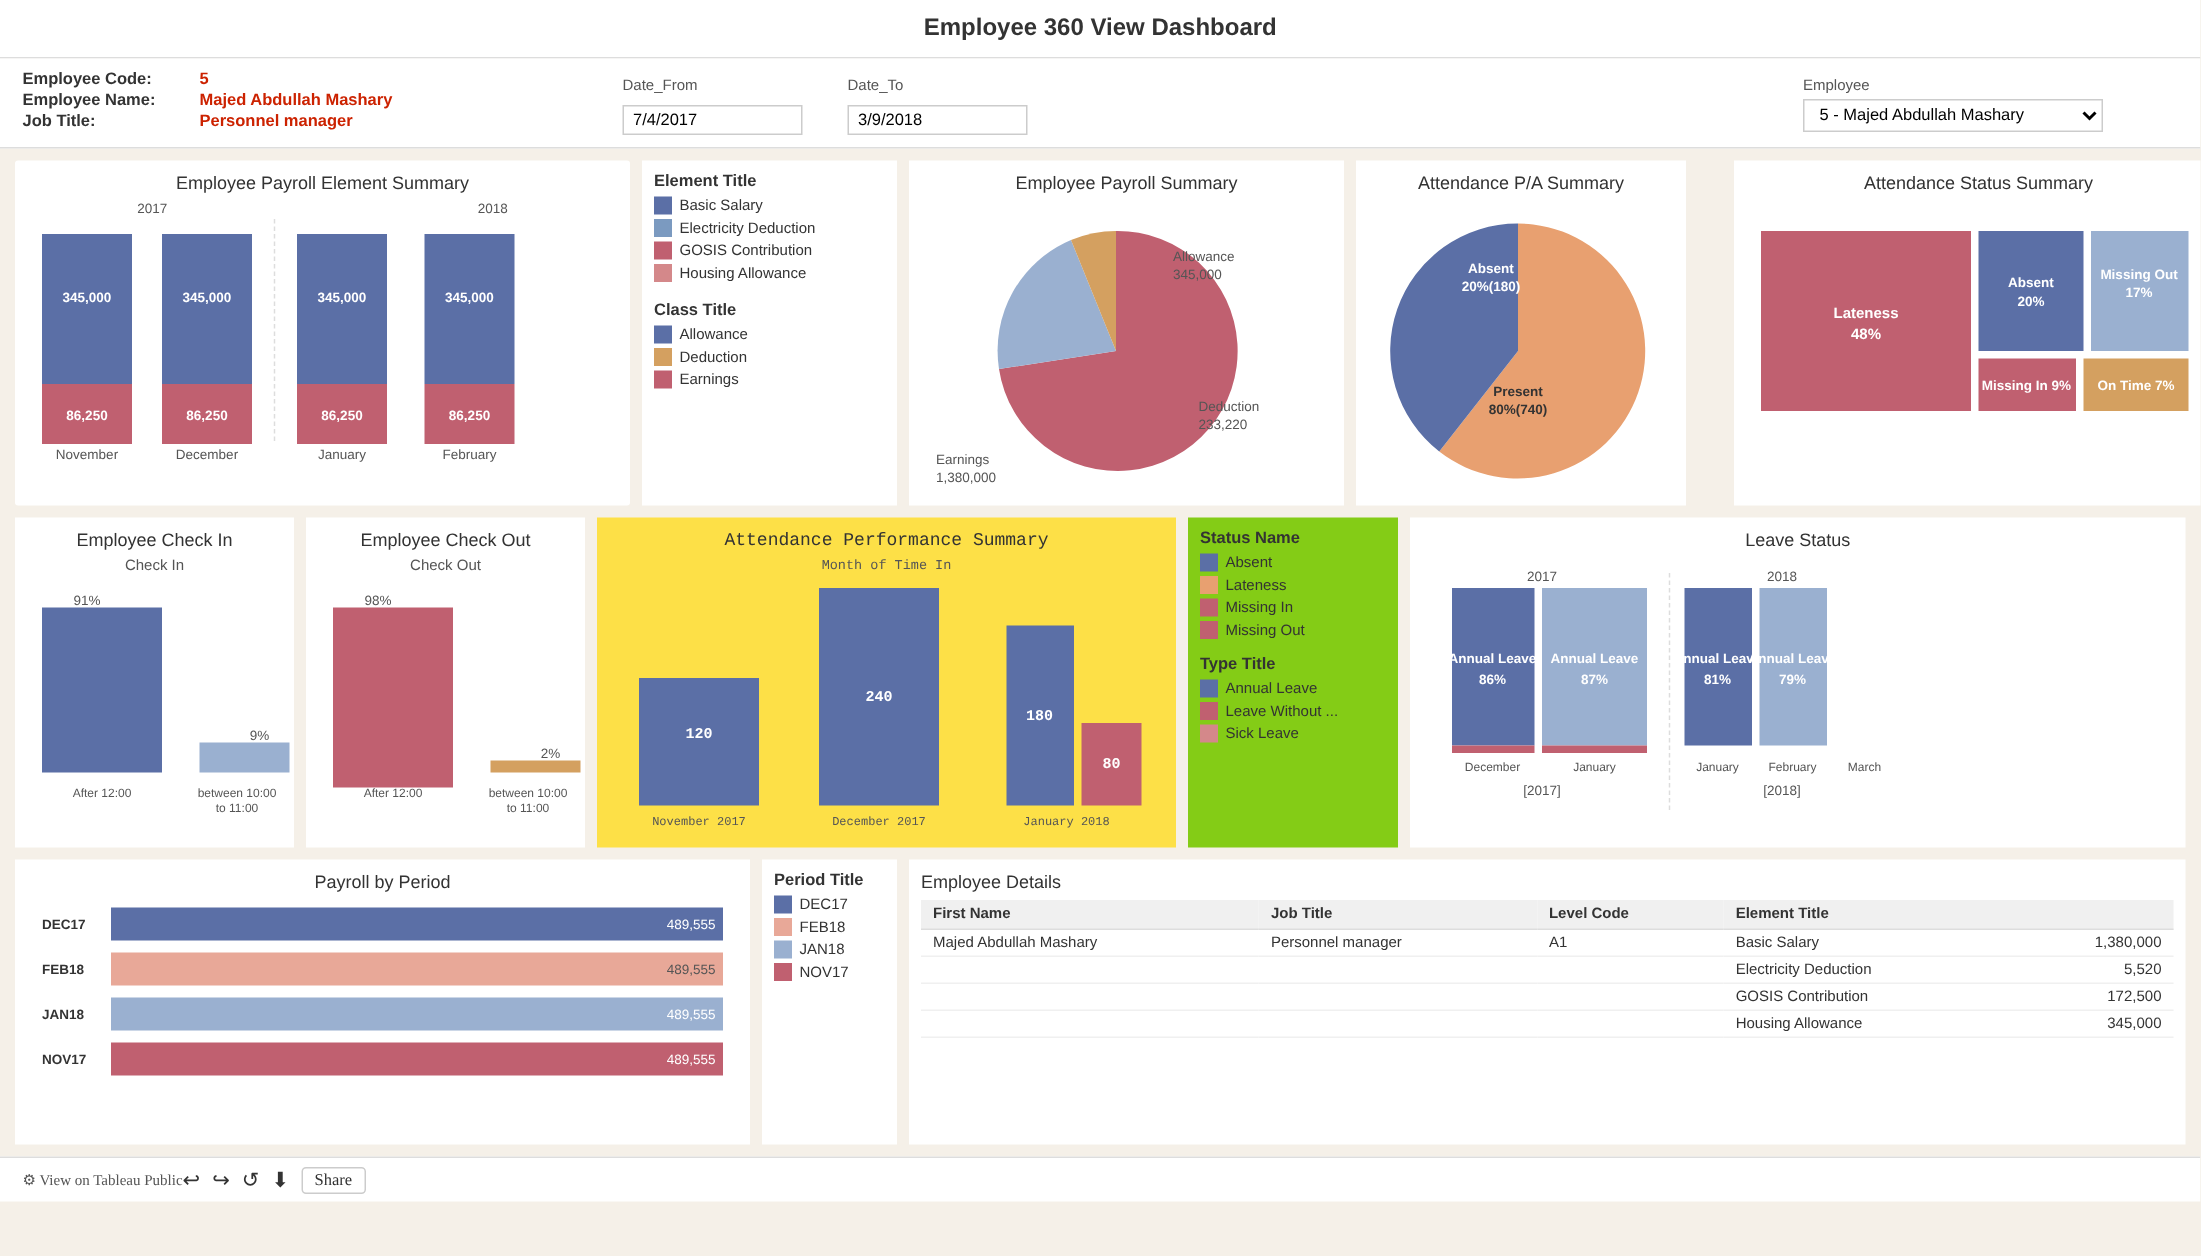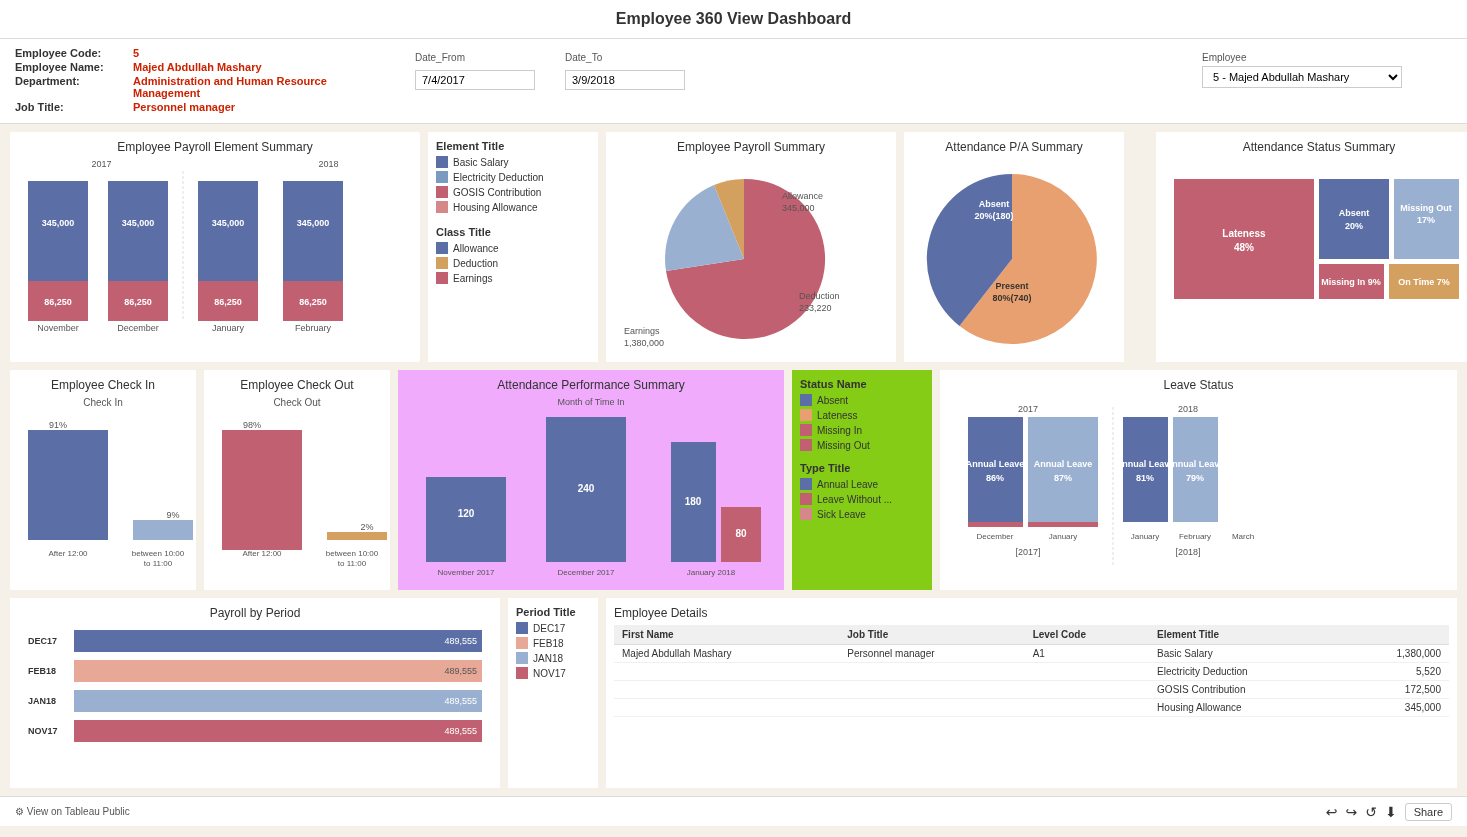--- a/index.html
+++ b/index.html
@@ -50,32 +50,32 @@
     .attendance-pa { flex: 0 0 220px; background: white; padding: 8px; }
     
     
     .attendance-status { flex: 1; background: white; padding: 8px; margin-left: 24px; }
     
     
     .row2 { display: flex; gap: 8px; height: 220px; }
     
     .check-in { flex: 0 0 185px; background: white; padding: 8px; }
     .check-out { flex: 0 0 185px; background: white; padding: 8px; }
-    .attendance-perf { flex: 0 0 380px; background: #f0abfc; padding: 8px; }
+    .attendance-perf { flex: 0 0 380px; background: #fde047; padding: 8px; font-family: Liberation Mono, monospace; }
     .status-legend { flex: 0 0 140px; background: #84cc16; padding: 8px; }
     .leave-status { flex: 1; background: white; padding: 8px; }
     
     
     .row3 { display: flex; gap: 8px; height: 190px; }
     .payroll-period { flex: 0 0 490px; background: white; padding: 8px; }
     .period-legend { flex: 0 0 90px; background: white; padding: 8px; }
     .employee-details { flex: 1; background: white; padding: 8px; }
     
     
-    .bottom-bar { background: white; display: flex; justify-content: space-between; align-items: center; padding: 4px 15px; border-top: 1px solid #ddd; height: 30px; }
+    .bottom-bar { background: white; display: flex; align-items: center; padding: 4px 15px; border-top: 1px solid #ddd; height: 30px; font-family: Liberation Serif, serif; }
     .tableau-link { font-size: 10px; color: #555; }
     .bottom-icons { display: flex; gap: 8px; align-items: center; }
     
     
     svg { overflow: visible; }
     
     
     .details-table { width: 100%; border-collapse: collapse; font-size: 10px; }
     .details-table th { background: #f0f0f0; padding: 4px 8px; text-align: left; font-weight: bold; border-bottom: 1px solid #ddd; }
     .details-table td { padding: 3px 8px; border-bottom: 1px solid #f0f0f0; }
@@ -90,24 +90,20 @@
 
 <div class="top-bar">
   <div class="employee-info">
     <div class="row">
       <span class="label">Employee Code:</span>
       <span class="value">5</span>
     </div>
     <div class="row">
       <span class="label">Employee Name:</span>
       <span class="value">Majed Abdullah Mashary</span>
-    </div>
-    <div class="row">
-      <span class="label">Department:</span>
-      <span class="value">Administration and Human Resource Management</span>
     </div>
     <div class="row">
       <span class="label">Job Title:</span>
       <span class="value">Personnel manager</span>
     </div>
   </div>
 
   <div class="date-filters">
     <div class="filter-group">
       <span class="filter-label">Date_From</span>

